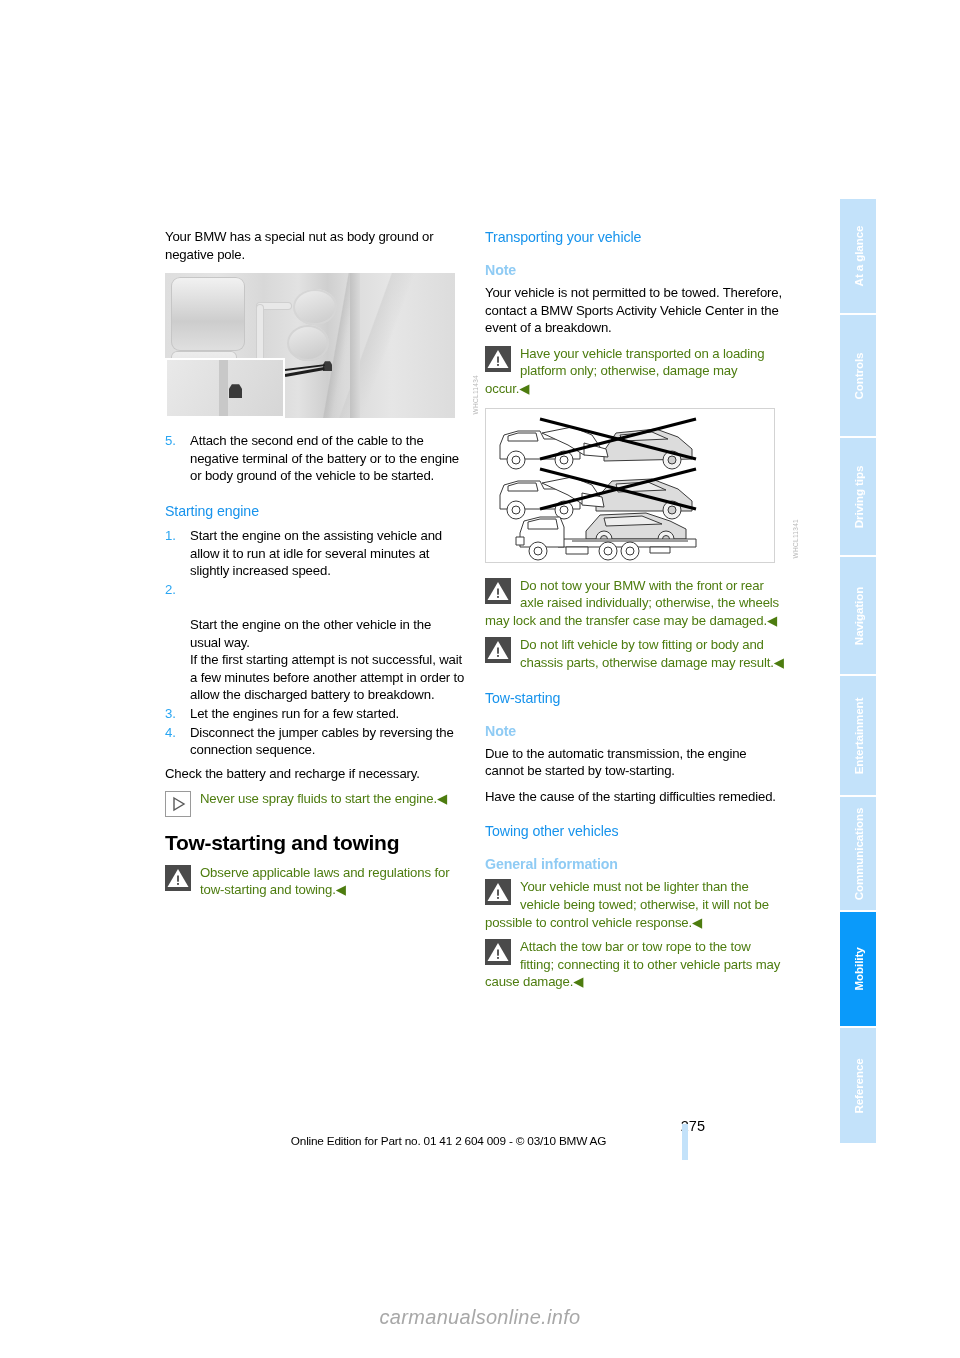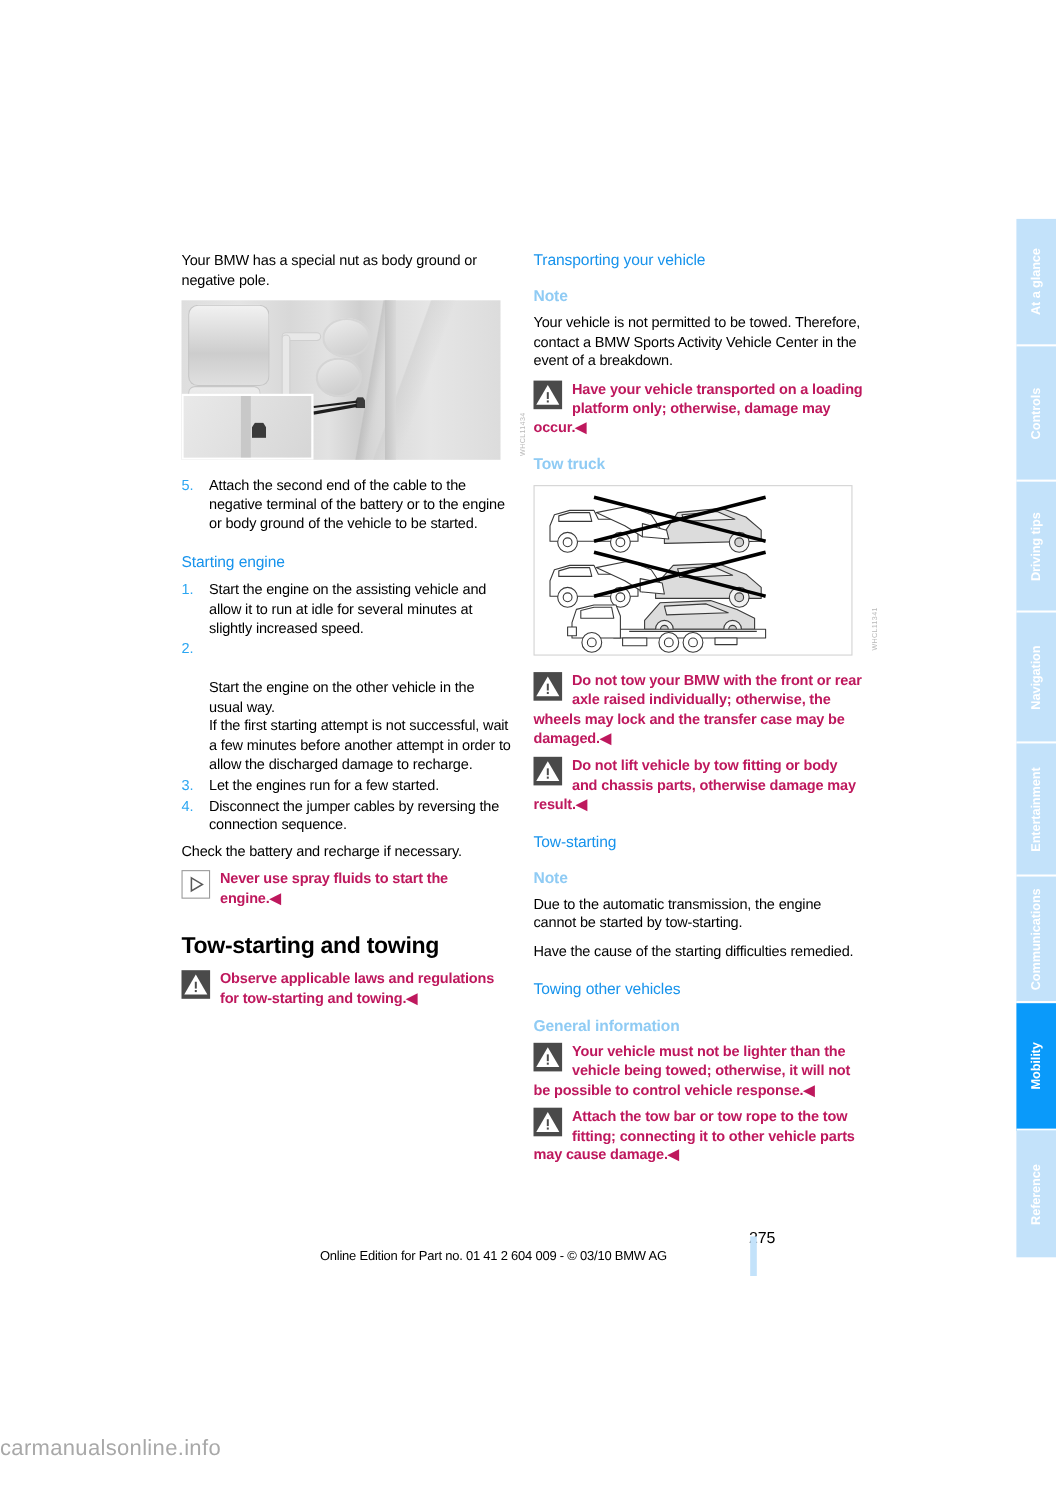--- a/index.html
+++ b/index.html
@@ -12,21 +12,21 @@
     height: 1358px;
     position: relative;
     font-family: "Liberation Sans", sans-serif;
     -webkit-font-smoothing: antialiased;
   }
 
   
   #page {
     position: absolute;
     left: 0; top: 0;
-    width: 960px;
+    width: 876px;
     height: 1358px;
     overflow: hidden;
     background: #fff;
   }
 
   
   .column {
     position: absolute;
     width: 300px;
     top: 228px;
@@ -90,24 +90,23 @@
     color: #2BA6F2;
     font-size: 13.2px;
     line-height: 17.6px;
   }
 
   
   .icon-block {
     position: relative;
     font-size: 13.2px;
     line-height: 17.6px;
-    color: #be185d;
+    color: #4d7c0f;
     margin: 0 0 7px 0;
     letter-spacing: -0.15px;
-    font-weight: bold;
   }
   .icon-block .blk-icon {
     float: left;
     width: 26px;
     height: 26px;
     margin: 1px 9px 0 0;
     box-sizing: border-box;
   }
   .icon-block .blk-text { display: block; }
 
@@ -299,24 +298,26 @@
     height: 36px;
     background: #C3E2FA;
   }
 
   
   #watermark {
     position: absolute;
     left: 0;
     top: 1306px;
     width: 960px;
+    text-align: center;
     font-size: 20px;
     color: #A8A8A8;
     letter-spacing: 0.3px;
     font-family: "Liberation Sans", sans-serif;
+    font-style: italic;
   }
 </style>
 </head>
 <body>
 
 <div id="page">
 
   <div class="column" id="col-left">
 
     <p class="body-text">Your BMW has a special nut as body ground or negative pole.</p>
@@ -351,21 +352,21 @@
     <h2 class="h2">Starting engine</h2>
 
     <ul class="num-list">
       <li class="num-item">
         <span class="num">1.</span>
         <span>Start the engine on the assisting vehicle and allow it to run at idle for several minutes at slightly increased speed.</span>
       </li>
       <li class="num-item" style="white-space:pre-line;">
         <span class="num">2.</span>
         <span>Start the engine on the other vehicle in the usual way.
-If the first starting attempt is not successful, wait a few minutes before another attempt in order to allow the discharged damage to recharge.</span>
+If the first starting attempt is not successful, wait a few minutes before another attempt in order to allow the discharged battery to breakdown.</span>
       </li>
       <li class="num-item">
         <span class="num">3.</span>
         <span>Let the engines run for a few started.</span>
       </li>
       <li class="num-item">
         <span class="num">4.</span>
         <span>Disconnect the jumper cables by reversing the connection sequence.</span>
       </li>
     </ul>
@@ -409,21 +410,20 @@
       <span class="blk-icon warn-icon">
         <svg viewBox="0 0 26 26" xmlns="http://www.w3.org/2000/svg">
           <polygon points="13,4 23.5,22 2.5,22" fill="#ffffff"></polygon>
           <rect x="12.1" y="10.5" width="1.8" height="6.2" fill="#4A4A4A"></rect>
           <rect x="12.1" y="18" width="1.8" height="1.9" fill="#4A4A4A"></rect>
         </svg>
       </span>
       <span class="blk-text"><span>Have your vehicle transported on a loading platform only; otherwise, damage may occur.</span><span class="endmark">◀</span></span>
     </div>
 
-    <h3 class="h3">Tow truck</h3>
 
     <div class="figure">
       <div class="fig-tow">
         <svg width="288" height="153" viewBox="0 0 288 153" xmlns="http://www.w3.org/2000/svg">
           <g stroke="#3a3a3a" stroke-width="1" fill="none" stroke-linejoin="round">
 
             <g transform="translate(10,6)">
 
               <path d="M108,36 L120,18 L160,14 L182,22 L196,34 L196,44 L108,46 Z" fill="#dcdcdc"></path>
               <path d="M124,20 L156,17 L172,24 L126,26 Z" fill="#eeeeee"></path>

